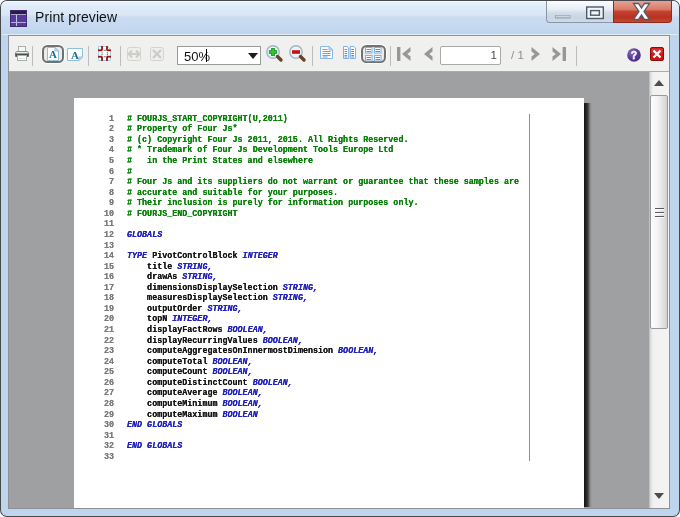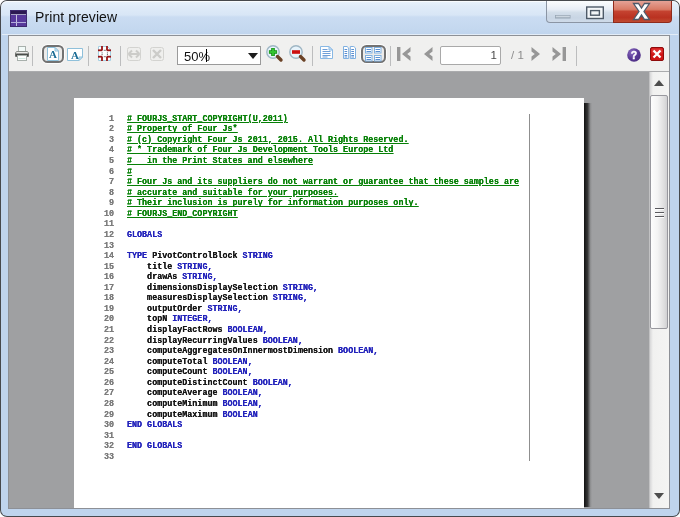--- a/index.html
+++ b/index.html
@@ -35,22 +35,22 @@
 #pageof{left:511px;top:49px;font-size:11.5px;color:#8c8c8c;}
 
 #vscroll{left:640px;top:0px;width:20px;height:436px;background:linear-gradient(90deg,#ababad 0,#d7d7d8 1px,#f1f1f0 4px,#f4f4f3 100%);}
 #sthumb{left:1px;top:23px;width:18px;height:234px;box-sizing:border-box;border:1px solid #98989e;border-radius:2px;background:linear-gradient(90deg,#fdfdfd,#f4f4f4 40%,#dcdcdd 85%,#d0d0d2);}
 .grip{left:6px;width:9px;height:1px;background:#5a5a5e;box-shadow:0 1px 0 #fdfdfd;}
 .sarrow{left:5px;width:0;height:0;border-left:5px solid transparent;border-right:5px solid transparent;}
 
 .mono{font-family:"Liberation Mono",monospace;font-weight:700;font-size:8.4px;line-height:10.56px;white-space:pre;text-shadow:0 0 0.4px currentColor;}
 #nums{left:20px;top:15.8px;width:20px;text-align:right;color:#7c7c7c;}
 #code{left:53px;top:15.8px;color:#151515;}
-.c{color:#068006;text-decoration:underline;}
-.k{color:#2222bb;}
+.c{color:#068006;}
+.k{color:#2222bb;font-style:italic;}
 </style></head>
 <body>
 <div id="win">
  <div class="abs" id="frame"></div>
  <div class="abs" id="blue"></div>
  <div class="abs" style="left:2px;top:33.5px;width:676px;height:1.5px;background:rgba(255,255,255,.55)"></div>
  <div class="abs" id="clientbox"></div>
 
  <svg class="abs" style="left:10px;top:10px" width="17" height="17">
   <rect x="0" y="0" width="17" height="17" fill="#3e2a6e"></rect>
@@ -272,21 +272,21 @@
 <span class="c"># * Trademark of Four Js Development Tools Europe Ltd</span>
 <span class="c">#   in the Print States and elsewhere</span>
 <span class="c">#</span>
 <span class="c"># Four Js and its suppliers do not warrant or guarantee that these samples are</span>
 <span class="c"># accurate and suitable for your purposes.</span>
 <span class="c"># Their inclusion is purely for information purposes only.</span>
 <span class="c"># FOURJS_END_COPYRIGHT</span>
 
 <span class="k">GLOBALS</span>
 
-<span class="k">TYPE</span> PivotControlBlock <span class="k">STRING</span>
+<span class="k">TYPE</span> PivotControlBlock <span class="k">INTEGER</span>
     title <span class="k">STRING,</span>
     drawAs <span class="k">STRING,</span>
     dimensionsDisplaySelection <span class="k">STRING,</span>
     measuresDisplaySelection <span class="k">STRING,</span>
     outputOrder <span class="k">STRING,</span>
     topN <span class="k">INTEGER,</span>
     displayFactRows <span class="k">BOOLEAN,</span>
     displayRecurringValues <span class="k">BOOLEAN,</span>
     computeAggregatesOnInnermostDimension <span class="k">BOOLEAN,</span>
     computeTotal <span class="k">BOOLEAN,</span>

